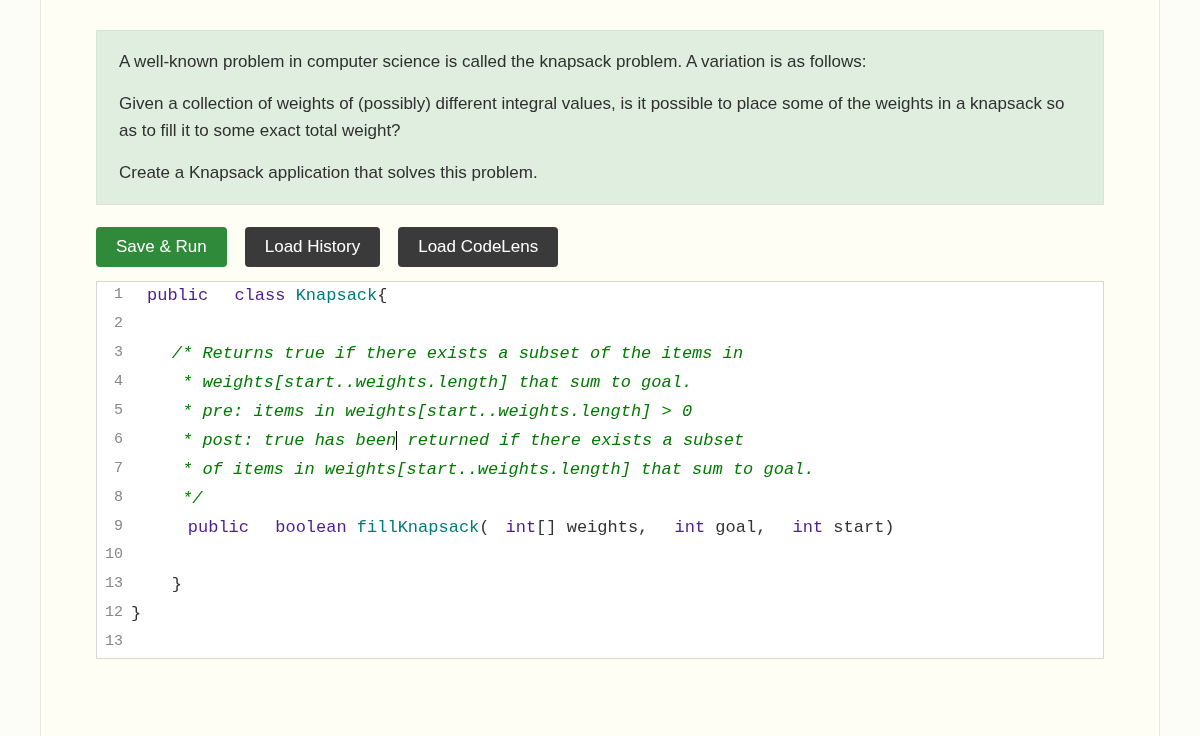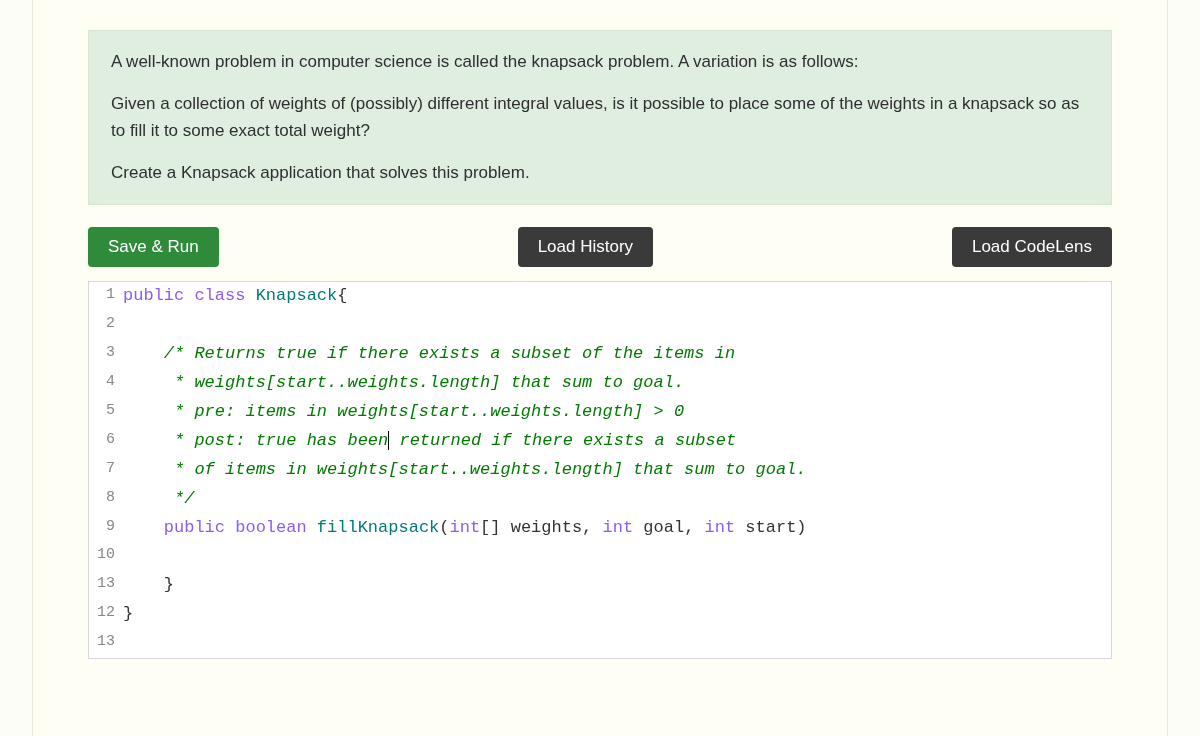--- a/index.html
+++ b/index.html
@@ -4,21 +4,21 @@
 <style>
   * { box-sizing: border-box; }
   body {
     margin: 0;
     padding: 0;
     font-family: Arial, Helvetica, sans-serif;
     background: #fdfdf7;
     color: #333;
   }
   .page-wrap {
-    padding: 0 32px;
+    padding: 0 40px;
     background: #fdfdf7;
   }
   .inner-panel {
     background: #fefef5;
     border-left: 1px solid #e8e8d8;
     border-right: 1px solid #e8e8d8;
     padding: 30px 55px 0 55px;
     min-height: 736px;
   }
   .problem-box {
@@ -26,21 +26,22 @@
     border: 1px solid #d5e6d5;
     padding: 18px 22px;
     font-size: 17px;
     line-height: 1.55;
     color: #2f2f2f;
   }
   .problem-box p { margin: 0 0 16px 0; }
   .problem-box p:last-child { margin-bottom: 0; }
   .button-row {
     display: flex;
-    justify-content: space-between;
+    justify-content: flex-start;
+    gap: 18px;
     margin: 22px 0 14px 0;
   }
   .btn {
     padding: 10px 20px;
     border-radius: 4px;
     font-size: 17px;
     color: #fff;
     border: none;
     cursor: pointer;
     font-family: inherit;
@@ -62,21 +63,21 @@
   .gutter {
     width: 34px;
     text-align: right;
     color: #888;
     padding-right: 8px;
     flex: 0 0 auto;
     user-select: none;
     font-size: 15px;
   }
   .code-text { flex: 1 1 auto; }
-  .kw   { color: #8b5cf6; }   
+  .kw   { color: #4c1d95; margin-left: 16px; }   
   .cls  { color: #007a7a; }   
   .cmt  { color: #007a00; font-style: italic; }   
   .cursor {
     display: inline-block;
     width: 0;
     border-left: 1.5px solid #000;
     height: 1.1em;
     vertical-align: text-bottom;
     margin: 0;
   }

